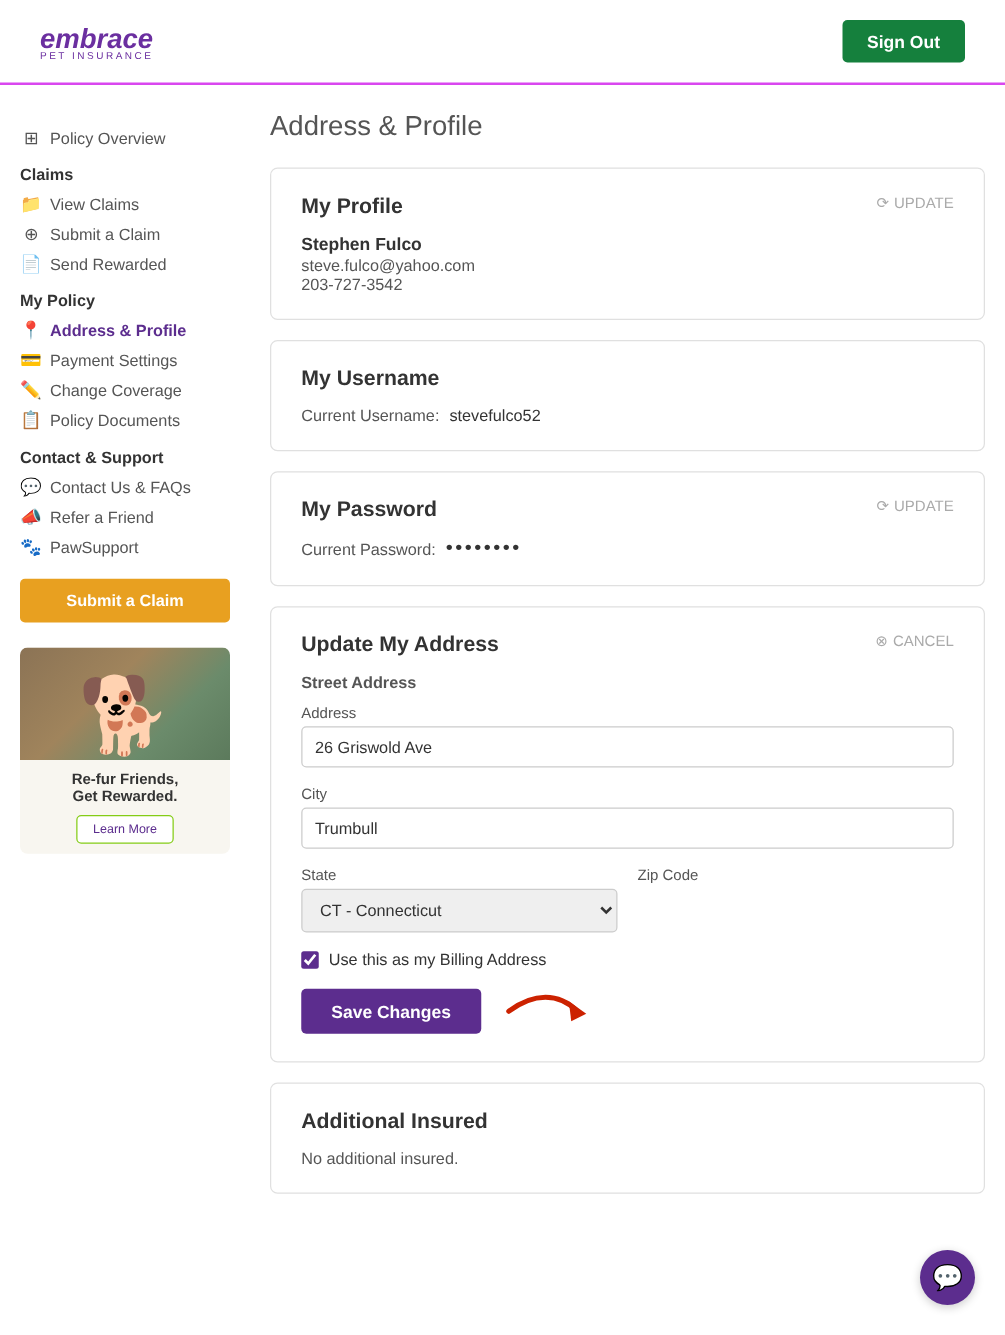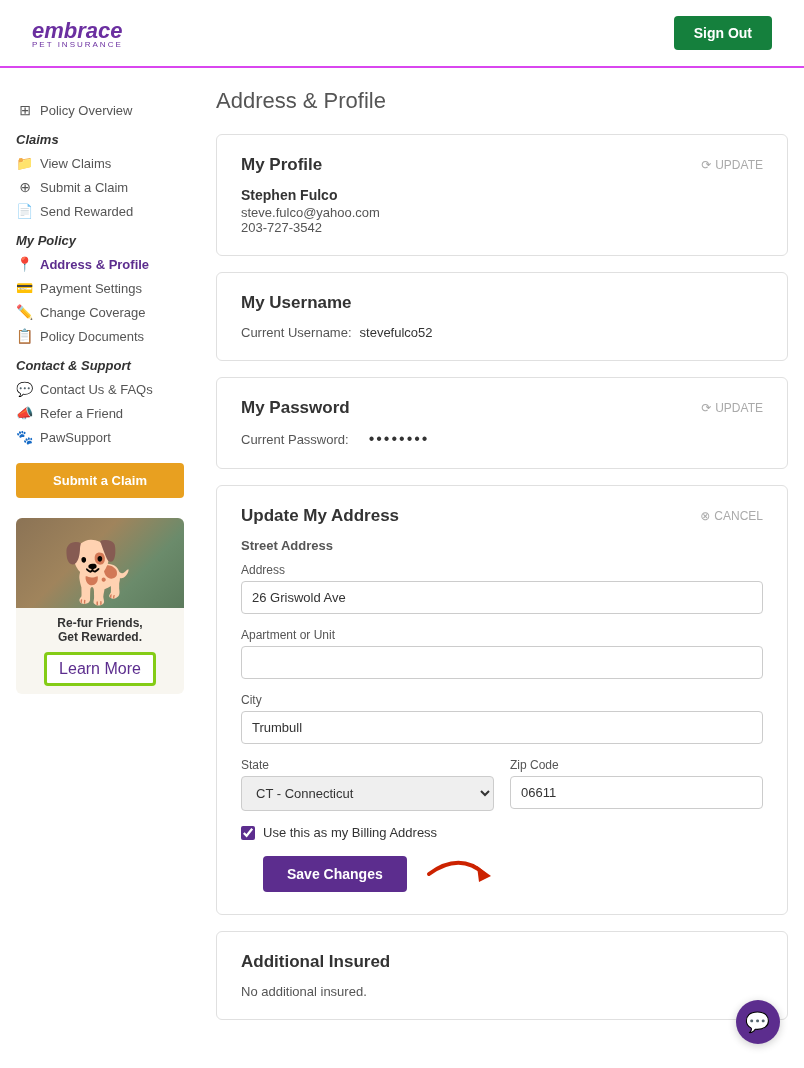--- a/index.html
+++ b/index.html
@@ -51,21 +51,20 @@
       width: 200px;
       min-width: 200px;
       padding: 10px 16px;
       font-size: 13px;
     }
     .sidebar-section-title {
       font-weight: bold;
       color: #333;
       margin: 10px 0 4px 0;
       font-size: 13px;
-      font-style: italic;
     }
     .sidebar-item {
       display: flex;
       align-items: center;
       gap: 6px;
       padding: 4px 0;
       color: #555;
       cursor: pointer;
       font-size: 13px;
     }
@@ -111,25 +110,25 @@
       font-size: 60px;
     }
     .pet-card-text {
       padding: 8px;
       font-size: 12px;
       font-weight: bold;
       color: #333;
     }
     .learn-more-btn {
       background: #fff;
-      border: 3px solid #84cc16;
+      border: 1px solid #84cc16;
       color: #5c2d8e;
       padding: 5px 12px;
       border-radius: 4px;
-      font-size: 16px;
+      font-size: 10px;
       cursor: pointer;
       margin-bottom: 8px;
     }
 
     
     .content {
       flex: 1;
       padding: 0 16px;
     }
     .page-title {
@@ -143,21 +142,21 @@
     .card {
       border: 1px solid #e0e0e0;
       border-radius: 6px;
       padding: 20px 24px;
       margin-bottom: 16px;
       background: #fff;
     }
     .card-header {
       display: flex;
       justify-content: space-between;
-      align-items: center;
+      align-items: flex-start;
       margin-bottom: 12px;
     }
     .card-title {
       font-size: 17px;
       font-weight: bold;
       color: #333;
     }
     .update-link {
       color: #aaa;
       font-size: 12px;
@@ -176,21 +175,21 @@
       gap: 4px;
     }
 
     .profile-name { font-weight: bold; font-size: 14px; margin-bottom: 2px; }
     .profile-detail { color: #555; font-size: 13px; }
 
     .username-row { display: flex; gap: 8px; font-size: 13px; }
     .username-label { color: #555; }
     .username-value { font-weight: normal; }
 
-    .password-row { display: flex; gap: 20px; font-size: 13px; align-items: center; }
+    .password-row { display: flex; gap: 8px; font-size: 13px; align-items: center; }
     .password-dots { letter-spacing: 2px; color: #333; font-size: 16px; }
 
     
     .form-group { margin-bottom: 14px; }
     .form-label { font-size: 12px; color: #555; margin-bottom: 4px; display: block; }
     .form-input {
       width: 100%;
       border: 1px solid #ccc;
       border-radius: 4px;
       padding: 8px 10px;
@@ -230,21 +229,20 @@
       border-radius: 4px;
       font-size: 14px;
       font-weight: bold;
       cursor: pointer;
       position: relative;
     }
 
     .save-row {
       display: flex;
       align-items: center;
-      margin-left: 22px;
     }
 
     .chat-bubble {
       position: fixed;
       bottom: 24px;
       right: 24px;
       background: #5c2d8e;
       border-radius: 50%;
       width: 44px;
       height: 44px;
@@ -391,24 +389,20 @@
         </a>
       </div>
 
       <div class="form-section-title">Street Address</div>
 
       <div class="form-group">
         <label class="form-label">Address</label>
         <input class="form-input" type="text" value="26 Griswold Ave" style="">
       </div>
 
-      <div class="form-group">
-        <label class="form-label">Apartment or Unit</label>
-        <input class="form-input" type="text" value="" style="">
-      </div>
 
       <div class="form-group">
         <label class="form-label">City</label>
         <input class="form-input" type="text" value="Trumbull" style="">
       </div>
 
       <div class="form-row">
         <div class="form-group">
           <label class="form-label">State</label>
           <select class="form-select">
@@ -419,21 +413,20 @@
             <option>CA - California</option>
             <option>CO - Colorado</option>
             <option>FL - Florida</option>
             <option>GA - Georgia</option>
             <option>NY - New York</option>
             <option>TX - Texas</option>
           </select>
         </div>
         <div class="form-group">
           <label class="form-label">Zip Code</label>
-          <input class="form-input" type="text" value="06611" style="">
         </div>
       </div>
 
       <div class="checkbox-row">
         <input type="checkbox" id="billing-cb" checked="" style="">
         <label for="billing-cb">Use this as my Billing Address</label>
       </div>
 
       <div class="save-row">
         <button class="save-btn">Save Changes</button>

